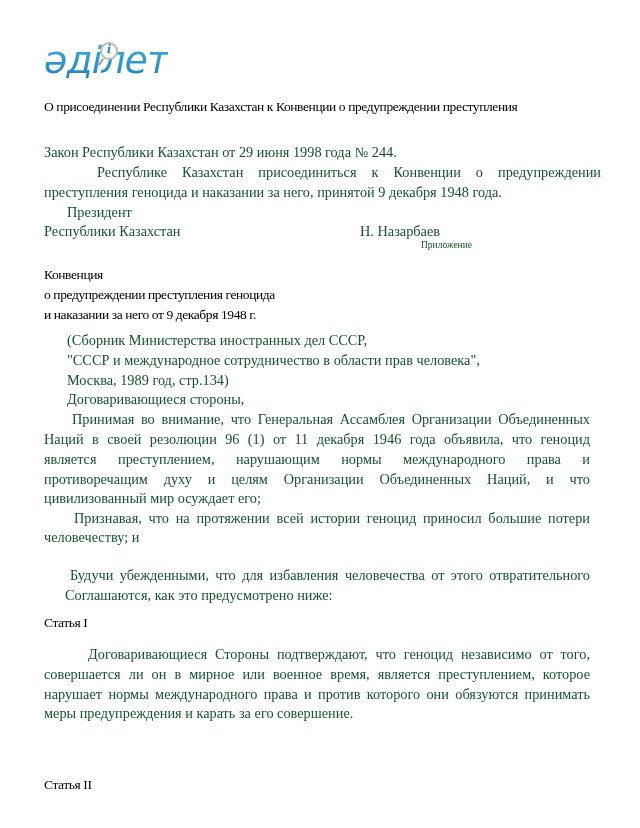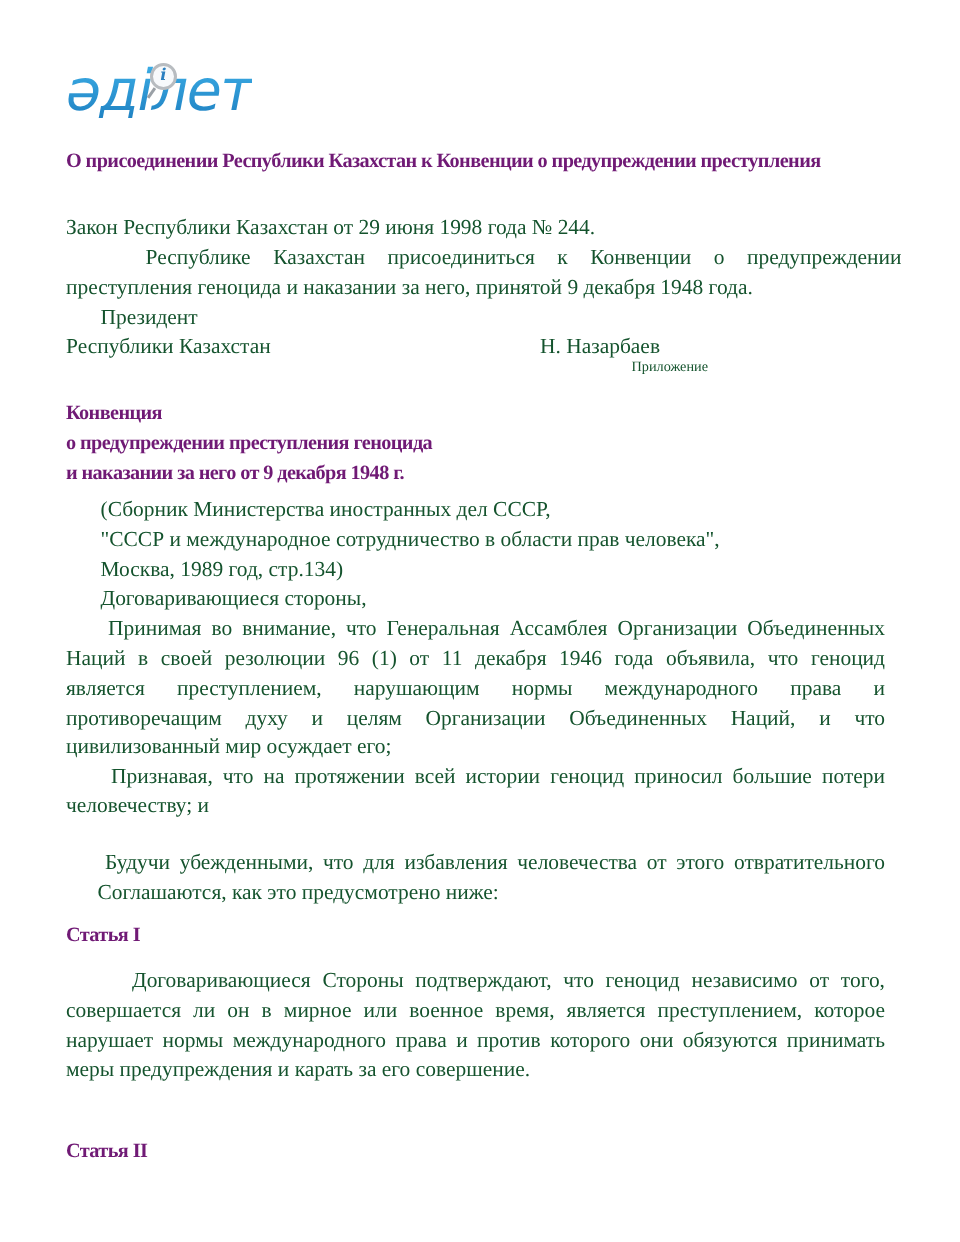--- a/index.html
+++ b/index.html
@@ -3,21 +3,21 @@
 <meta charset="utf-8">
 <style>
   html, body { margin:0; padding:0; background:#ffffff; }
   body { width:640px; height:828px; position:relative; overflow:hidden; color:#111; }
   .page { position:absolute; left:0; top:0; width:640px; height:828px; }
   .logo { position:absolute; left:44px; top:44px; height:40px; width:140px; }
   .logo-text { position:absolute; left:0; top:-6px; font-family:"DejaVu Sans", sans-serif; font-style:italic; font-size:38px; letter-spacing:-1px; color:#2a9bd8; background:linear-gradient(#3fb2ea,#1e7fc0); -webkit-background-clip:text; background-clip:text; -webkit-text-fill-color:transparent; line-height:44px;}
   .logo-mag { position:absolute; left:56px; top:-2px; width:18px; height:18px; border-radius:50%; border:2px solid #b8bcc0; background:#f7f9fb; box-sizing:border-box; }
   .logo-mag span { position:absolute; left:0; top:-1px; width:14px; text-align:center; font-family:"DejaVu Serif", serif; font-style:italic; font-weight:bold; font-size:11px; color:#2a7fc0; }
   .logo-handle { position:absolute; left:56px; top:14px; width:2px; height:8px; background:#9aa0a6; transform:rotate(35deg); }
-  .bold-heading { font-family:"Liberation Serif", serif; font-weight:bold; font-size:13.5px; letter-spacing:-0.4px; line-height:21px; color:#701a75; }
+  .bold-heading { font-family:"Liberation Serif", serif; font-weight:normal; font-size:13.5px; letter-spacing:-0.4px; line-height:21px; color:#000000; }
   .line { position:absolute; font-family:"Liberation Serif", serif; font-size:14.3px; line-height:20px; white-space:nowrap; color:#14532d; }
   .just { position:absolute; font-family:"Liberation Serif", serif; font-size:14.3px; line-height:20px; color:#14532d; text-align:justify; text-align-last:justify; white-space:nowrap; }
   .it { }
   .small { font-size:9.5px; }
 </style>
 </head>
 <body>
 
 <div class="page">
 
@@ -64,14 +64,14 @@
   <div class="just" style="left:70px;top:565px;width:520px;">Будучи убежденными, что для избавления человечества от этого отвратительного</div>
   <div class="line" style="left:65px;top:585px;">Соглашаются, как это предусмотрено ниже:</div>
 
   <div class="bold-heading" style="position:absolute;left:44px;top:612px;">Статья I</div>
 
   <div class="just" style="left:88px;top:644px;width:502px;">Договаривающиеся Стороны подтверждают, что геноцид независимо от того,</div>
   <div class="just" style="left:44px;top:664px;width:546px;">совершается ли он в мирное или военное время, является преступлением, которое</div>
   <div class="just" style="left:44px;top:684px;width:546px;">нарушает нормы международного права и против которого они обязуются принимать</div>
   <div class="line" style="left:44px;top:703px;">меры предупреждения и карать за его совершение.</div>
 
-  <div class="bold-heading" style="position:absolute;left:44px;top:756px;">Статья II</div>
+  <div class="bold-heading" style="position:absolute;left:44px;top:774px;">Статья II</div>
 </div>
 
 </body></html>

